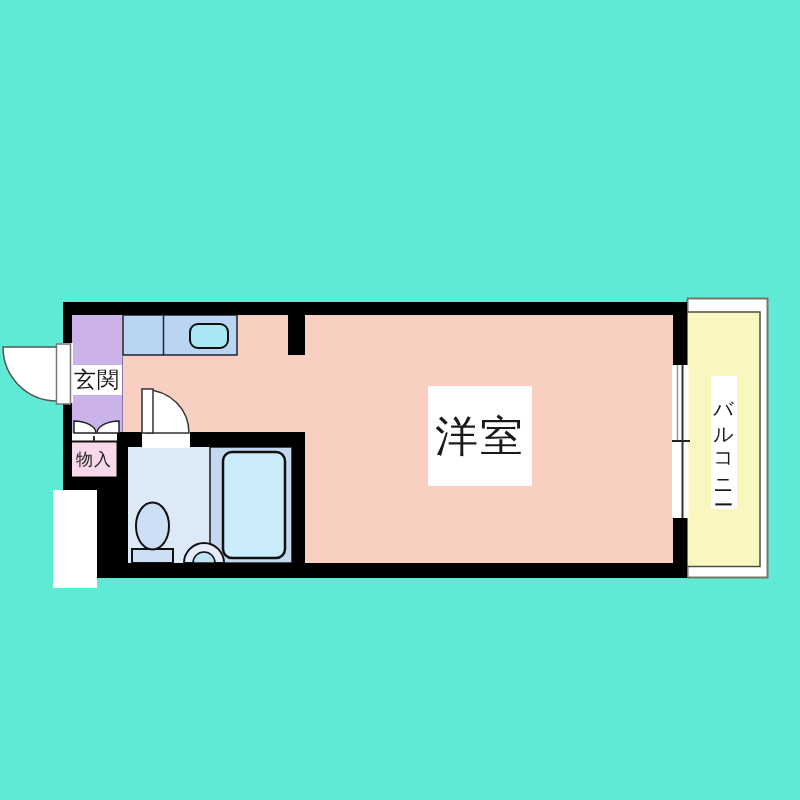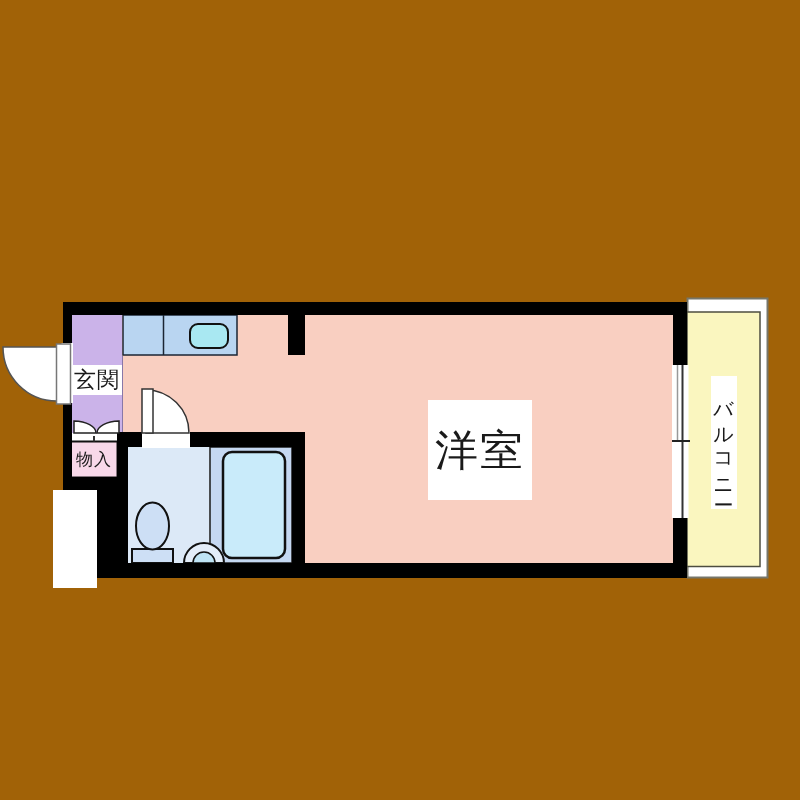--- a/index.html
+++ b/index.html
@@ -1,29 +1,29 @@
 <!DOCTYPE html>
 <html><head>
 <meta charset="utf-8">
 <style>
   html,body{margin:0;padding:0;background:#ffffff;}
   .canvas{
-    position:relative;width:800px;height:800px;background:#a16207;overflow:hidden;
+    position:relative;width:800px;height:800px;background:#5eead4;overflow:hidden;
     font-family:"Liberation Sans","DejaVu Sans",sans-serif;
   }
   .plan-svg{position:absolute;left:0;top:0;}
   .lbl{
     position:absolute;display:flex;align-items:center;justify-content:center;
     color:#1a1a1a;background:#ffffff;text-align:center;
     font-family:"Liberation Sans","DejaVu Sans",sans-serif;
   }
   .lbl-genkan{left:72px;top:365px;width:50px;height:30px;font-size:22px;letter-spacing:1px;font-weight:500;}
   .lbl-mono{left:70px;top:441px;width:48px;height:37px;font-size:17px;letter-spacing:1px;font-weight:500;background:transparent;font-family:Liberation Mono, monospace;}
   .lbl-room{
-    left:428px;top:400px;width:104px;height:100px;
+    left:428px;top:386px;width:104px;height:100px;
     font-size:43px;line-height:49px;letter-spacing:2px;font-weight:500;
     flex-direction:column;
   }
   .lbl-balcony{
     left:711px;top:376px;width:26px;height:133px;
     writing-mode:vertical-rl;font-size:20px;letter-spacing:4px;font-weight:500;
     line-height:26px;
   }
 </style>
 </head>

